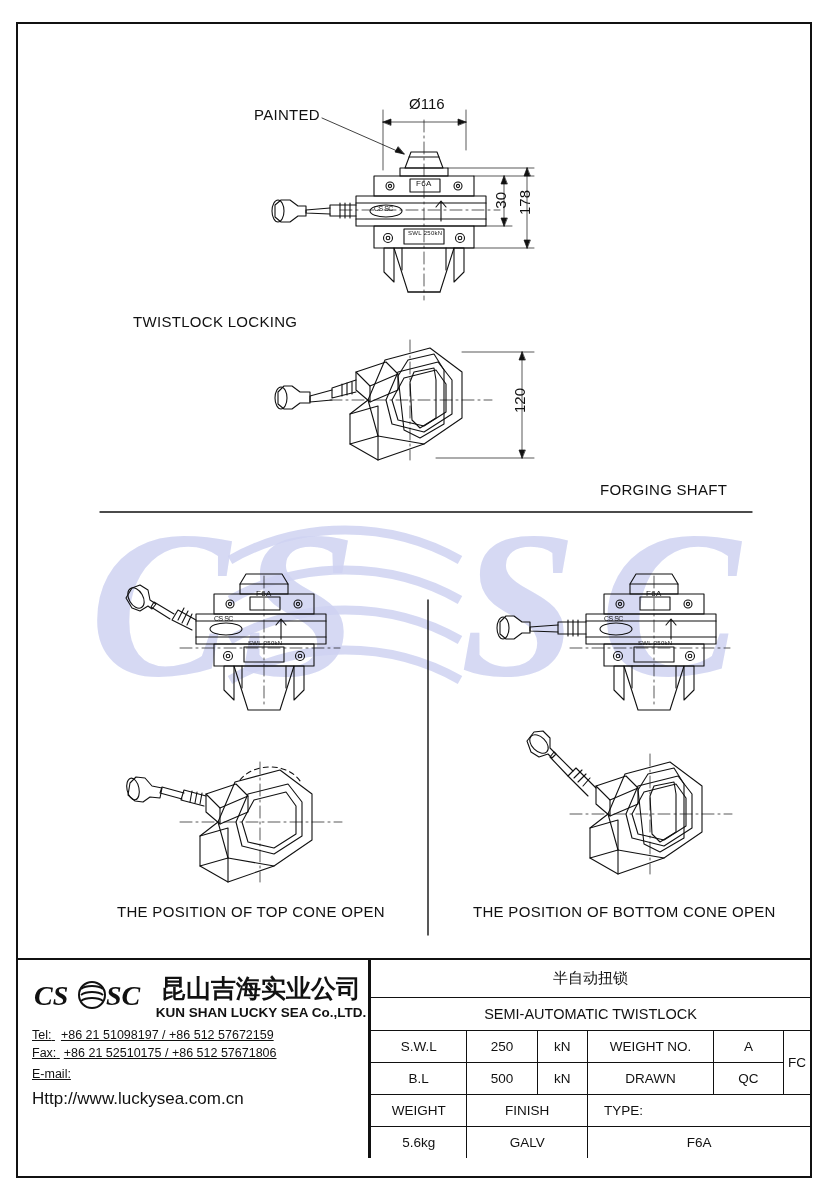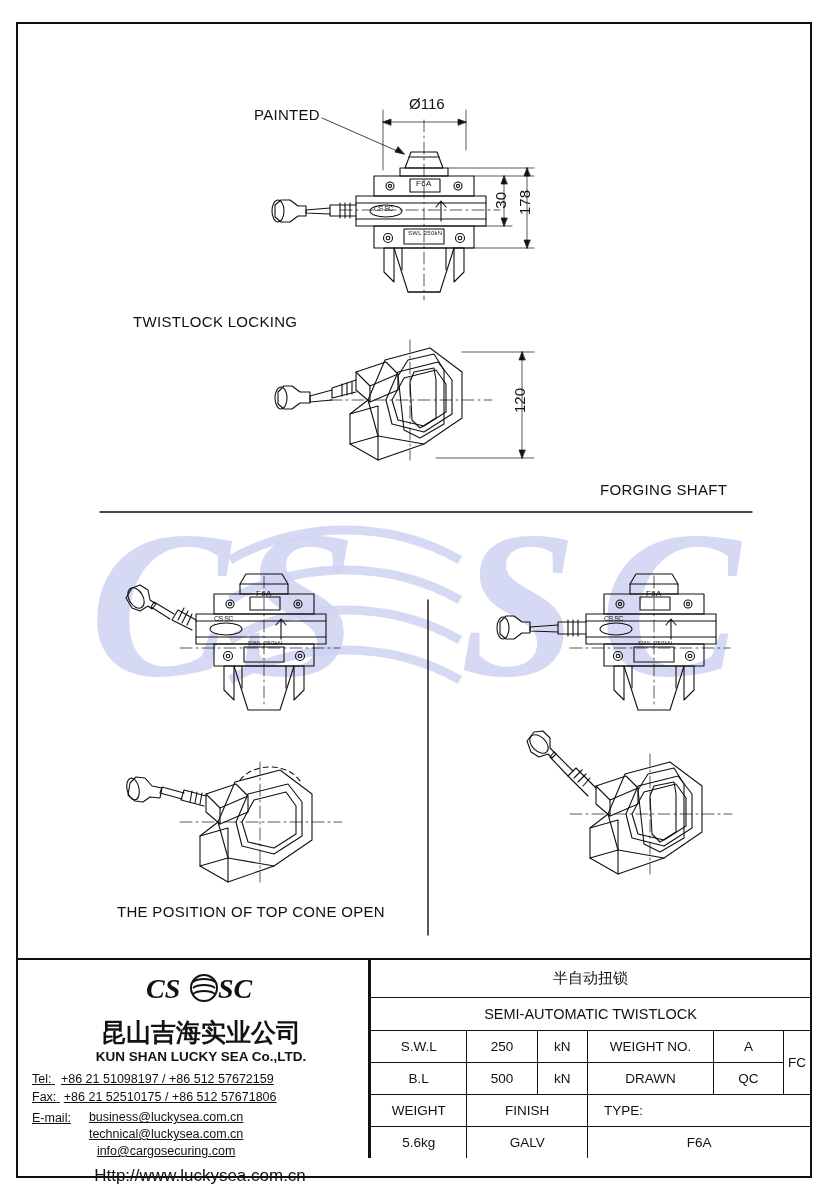--- a/index.html
+++ b/index.html
@@ -9,27 +9,27 @@
   .wm{position:absolute;left:60px;top:490px;width:700px;height:260px;pointer-events:none;}
   .draw{position:absolute;left:0;top:0;width:830px;height:1200px;pointer-events:none;}
   .lbl{position:absolute;font-size:15px;letter-spacing:.3px;color:#111;white-space:nowrap;}
   .lbl.sm{font-size:11px;}
   .dim{position:absolute;font-size:15px;color:#111;white-space:nowrap;}
   .vert{writing-mode:vertical-rl;transform:rotate(180deg);}
   
   .tb{position:absolute;left:18px;top:958px;width:792px;height:198px;border-top:2px solid #111;box-sizing:border-box;}
   .tb-left{position:absolute;left:0;top:0;width:352px;height:198px;border-right:2px solid #111;box-sizing:border-box;}
   .tb-right{position:absolute;left:352px;top:0;width:440px;height:198px;box-sizing:border-box;}
-  .logo-row{display:flex;align-items:center;gap:10px;padding:12px 0 0 16px;flex-direction:column;}
+  .logo-row{display:flex;align-items:center;gap:10px;padding:12px 0 0 16px;}
   .cname-cn{font-size:25px;font-weight:bold;text-align:center;}
   .cname-en{font-size:13.5px;font-weight:bold;text-align:center;}
   .contact{font-size:12.5px;line-height:1.45;padding:6px 0 0 14px;}
   .contact .row{white-space:nowrap;text-decoration:underline;}
   .emails{font-size:12.5px;line-height:1.35;text-align:center;padding-left:24px;}
-  .url{font-size:17px;text-align:center;padding-top:4px;}
+  .url{font-size:17px;text-align:left;padding-top:4px;}
   table.meta{border-collapse:collapse;width:100%;height:100%;font-size:13.5px;}
   table.meta td{border:1px solid #111;text-align:center;padding:3px 4px;}
   .hdr-cn{font-size:15px;}
   .hdr-en{font-size:14.5px;}
   svg{display:block;}
 </style>
 </head>
 <body>
 
 <div class="sheet">
@@ -292,20 +292,21 @@
 
   <div class="lbl" style="left:254px; top:106px;">PAINTED</div>
   <div class="dim" style="left:409px; top:95px;">Ø116</div>
   <div class="dim vert" style="left:492px; top:192px;">30</div>
   <div class="dim vert" style="left:516px; top:190px;">178</div>
   <div class="dim vert" style="left:511px; top:388px;">120</div>
 
   <div class="lbl" style="left:133px; top:313px;">TWISTLOCK LOCKING</div>
   <div class="lbl" style="left:600px; top:481px;">FORGING SHAFT</div>
   <div class="lbl" style="left:117px; top:903px;">THE POSITION OF TOP CONE OPEN</div>
+  <div class="lbl" style="left:473px; top:903px;">THE POSITION OF BOTTOM CONE OPEN</div>
 
   <div class="lbl sm" style="left:416px; top:179px; font-size:8px;">F6A</div>
   <div class="lbl sm" style="left:374px; top:205px; font-size:7px; letter-spacing:-0.5px;">CS SC</div>
   <div class="lbl sm" style="left:408px; top:230px; font-size:6px; width:32px; text-align:center; line-height:1.1;">SWL 250kN</div>
 
   <div class="lbl sm" style="left:256px; top:589px; font-size:8px;">F6A</div>
   <div class="lbl sm" style="left:214px; top:615px; font-size:7px; letter-spacing:-0.5px;">CS SC</div>
   <div class="lbl sm" style="left:248px; top:640px; font-size:6px; width:32px; text-align:center; line-height:1.1;">SWL 250kN</div>
 
   <div class="lbl sm" style="left:646px; top:589px; font-size:8px;">F6A</div>
@@ -336,27 +337,22 @@
 
       <div class="contact">
         <div class="row">
           <span>Tel:</span>
           <span style="padding-left:6px;">+86 21    51098197  / +86 512   57672159</span>
         </div>
         <div class="row">
           <span>Fax:</span>
           <span style="padding-left:4px;">+86 21    52510175  / +86 512   57671806</span>
         </div>
-        <div class="row" style="display:flex; gap:18px; padding-top:3px;">
+        <div class="row" style="display:flex; gap:6px; padding-top:3px;">
           <span>E-mail:</span>
-          <span class="emails" style="padding-left:0;">
-            <div>business@luckysea.com.cn</div>
-            <div>technical@luckysea.com.cn</div>
-            <div>info@cargosecuring.com</div>
-          </span>
         </div>
         <div class="url">Http://www.luckysea.com.cn</div>
       </div>
     </div>
 
     <div class="tb-right">
       <table class="meta">
         <tbody>
             <tr>
           <td colspan="6" class="hdr-cn" style="border-top:none;border-right:none;">半自动扭锁</td>

